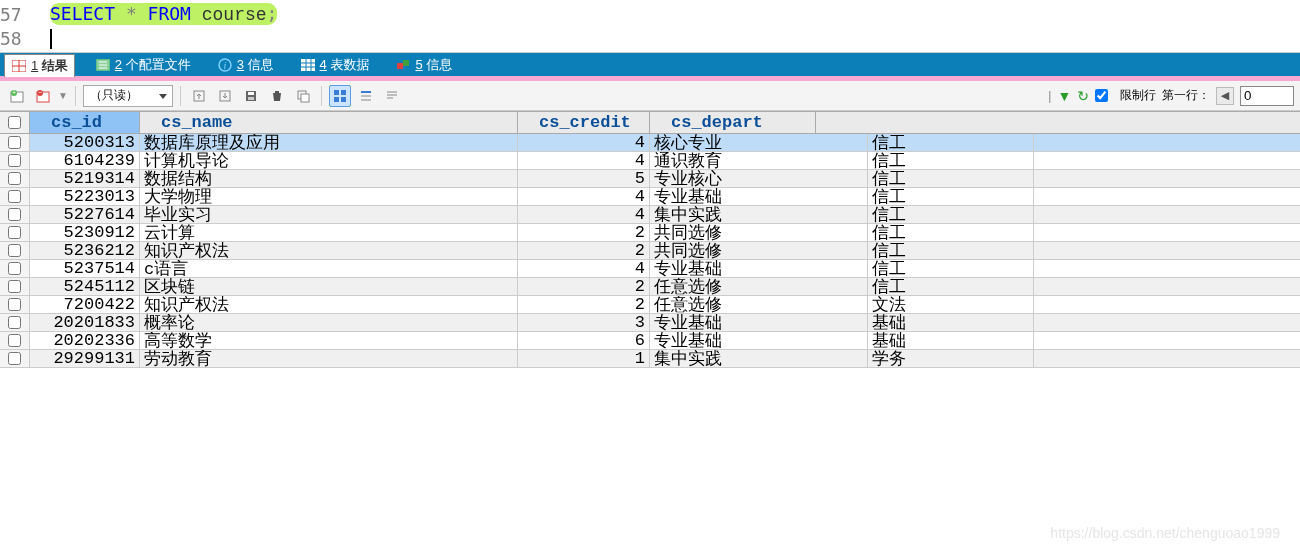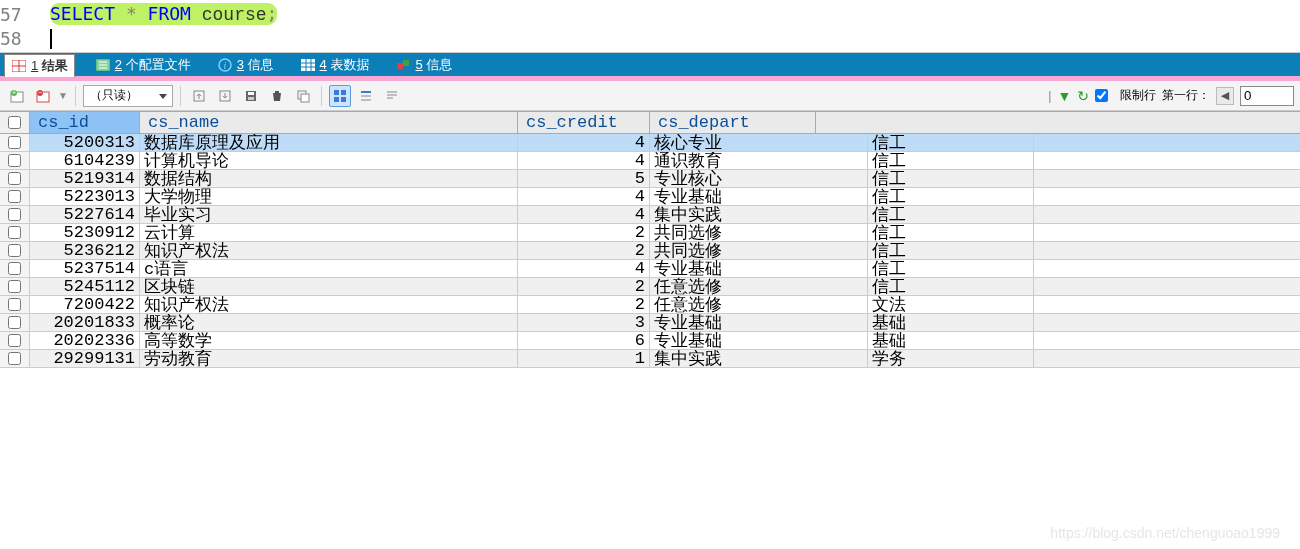--- a/index.html
+++ b/index.html
@@ -27,21 +27,21 @@
 .spacer { flex:1; }
 .right-tools { display:flex; align-items:center; gap:6px; font-size:12px; }
 .funnel { color:#2a9c2a; font-size:14px; }
 .refresh { color:#2a9c2a; font-size:14px; }
 .chk { width:13px; height:13px; }
 .num-in { width:54px; height:20px; border:1px solid #fff; background:#fff; padding:0 3px; outline:1px solid #888; outline-offset:-1px; }
 .nav-btn { width:18px; height:18px; background:#eaeaea; border:1px solid #bbb; display:flex; align-items:center; justify-content:center; font-size:11px; color:#555; }
 .grid { border-top:1px solid #aaa; }
 .grid-head { display:flex; background:#eaeaea; border-bottom:1px solid #aaa; height:22px; font-family:"Courier New",monospace; font-size:17px; color:#0b4f99; }
 .gh-check { width:30px; border-right:1px solid #aaa; display:flex; align-items:center; justify-content:center; background:#f0f0f0; }
-.gh { border-right:1px solid #aaa; padding:0 8px; display:flex; align-items:center; background:#eaeaea; overflow:hidden; }
+.gh { border-right:1px solid #aaa; padding:0 21px; display:flex; align-items:center; background:#eaeaea; overflow:hidden;font-weight:bold; }
 .gh.sel { background:#8fc3f5; }
 .grid-body { }
 .gr { display:flex; height:18px; border-bottom:1px solid #ccc; font-family:"SimSun","Courier New",monospace; font-size:17px; }
 .gr.odd { background:#fff; }
 .gr.even { background:#f0f0f0; }
 .gr.sel { background:#bedcf7; }
 .gc-check { width:30px; border-right:1px solid #ccc; display:flex; align-items:center; justify-content:center; background:#f4f4f4; }
 .gc { border-right:1px solid #ccc; padding:0 4px; display:flex; align-items:center; overflow:hidden; white-space:nowrap; }
 .gc.num { justify-content:flex-end; }
 .col-id { width:110px; }

